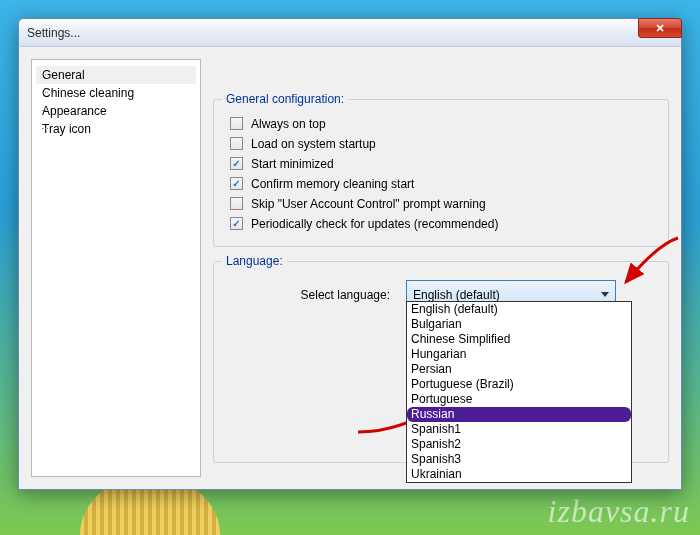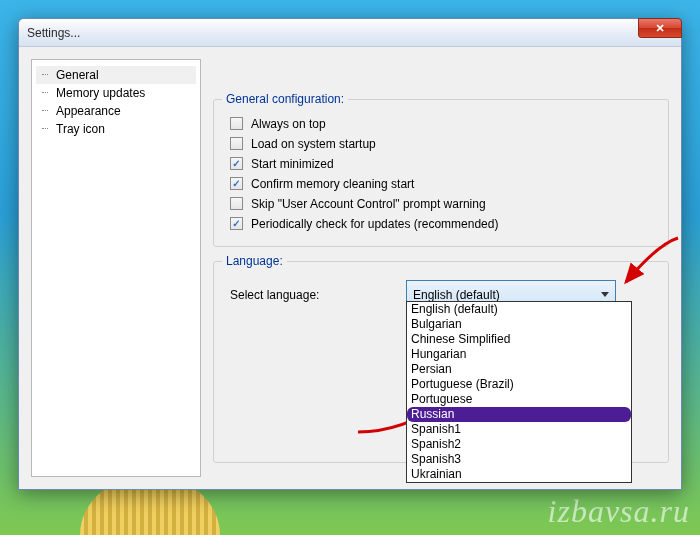--- a/index.html
+++ b/index.html
@@ -54,21 +54,21 @@
   display: flex; height: calc(100% - 28px);
   padding: 12px; gap: 12px;
 }
 .tree-panel {
   width: 170px;
   background: #fff;
   border: 1px solid #b8b8b8;
   padding: 6px 4px;
 }
 .tree-item {
-  padding: 1px 2px 1px 20px;
+  padding: 1px 2px 1px 6px;
   color: #000;
   font-size: 12px;
   position: relative;
   cursor: pointer;
   line-height: 16px;
 }
 .tree-item::before {
   content: ""; position: absolute; left: 6px; top: 8px;
   width: 6px; height: 1px;
   border-top: 1px dotted #888;
@@ -96,21 +96,21 @@
   width: 13px; height: 13px;
   border: 1px solid #8a8a8a;
   background: linear-gradient(180deg,#f6f6f6,#e6e6e6);
   display: inline-flex; align-items: center; justify-content: center;
   font-size: 10px; color: #2a6fc9;
   cursor: pointer;
 }
 .checkbox.checked::after { content: "✓"; font-weight: bold; line-height: 10px; }
 .check-label { color: #000; }
 .lang-row { display: flex; align-items: center; gap: 16px; padding: 4px; }
-.lang-label { width: 160px; }
+.lang-label { width: 160px; text-align: right; }
 .combo {
   width: 210px; height: 29px;
   border: 1px solid #3c7fb1;
   background: linear-gradient(180deg,#eaf3fb,#cfe4f6);
   display: flex; align-items: center; justify-content: space-between;
   padding: 0 2px 0 6px; font-size: 12px;
   cursor: pointer;
   position: relative;
 }
 .combo-arrow {
@@ -146,21 +146,21 @@
   <div class="titlebar">
     <span class="titlebar-title">Settings...</span>
     <div class="close-btn">
       <span>✕</span>
     </div>
   </div>
 
   <div class="body">
     <div class="tree-panel">
       <div class="tree-item selected">General</div>
-      <div class="tree-item">Memory updates</div>
+      <div class="tree-item">Chinese cleaning</div>
       <div class="tree-item">Appearance</div>
       <div class="tree-item">Tray icon</div>
     </div>
 
     <div class="right-panel">
 
       <div class="groupbox">
         <div class="groupbox-title">General configuration:</div>
 
         <div class="check-row">

